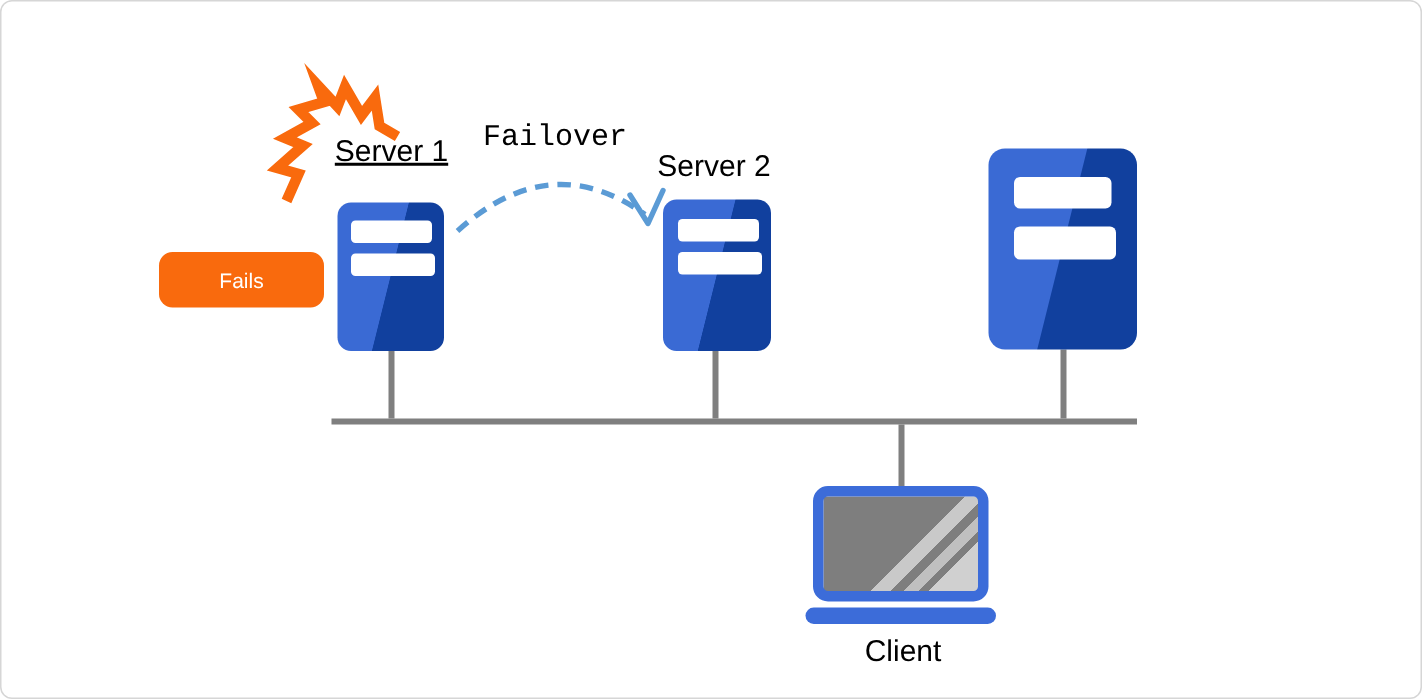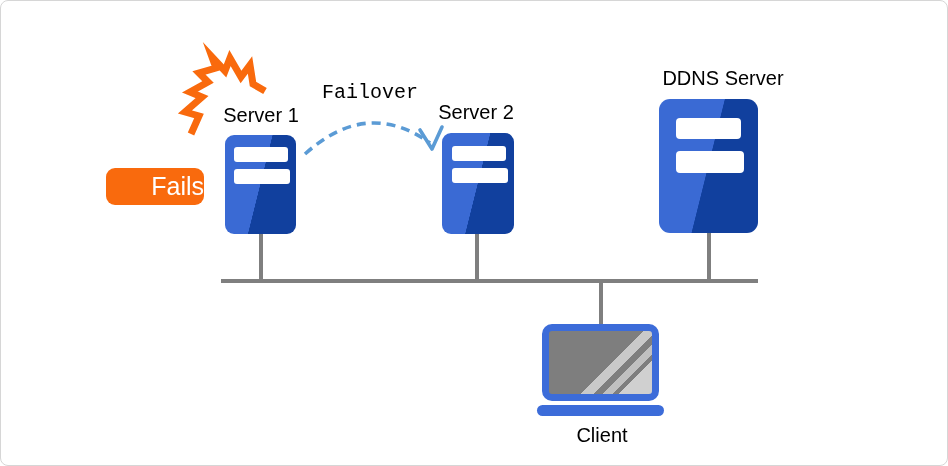--- a/index.html
+++ b/index.html
@@ -27,25 +27,25 @@
     background:linear-gradient(104deg, var(--server_blue_light,#3a6ad4) 49.5%, var(--server_blue_dark,#11409e) 50%);
   }
   .server .slot{
     position:absolute;
     background:#ffffff;
     border-radius:3px;
   }
   .badge{
     position:absolute;
     left:105px;top:167px;
-    width:98px;height:37px;
+    width:110px;height:37px;
     background:var(--orange,#f96a0d);
     border-radius:9px;
-    display:flex;align-items:center;justify-content:flex-end;
-    color:#ffffff;font-size:25px;
+    display:flex;align-items:center;justify-content:center;
+    color:#ffffff;font-size:14px;
   }
   .laptop-frame{
     position:absolute;
     left:541px;top:323px;
     width:117px;height:77px;
     box-sizing:border-box;
     border:7px solid var(--laptop_blue,#3c6cd9);
     border-radius:10px;
     background:linear-gradient(135deg,
       var(--screen_gray,#7e7e7e) 0 57%,
@@ -101,23 +101,22 @@
     <div class="slot s2"></div>
   </div>
   <div class="server" id="ddns">
     <div class="slot s1"></div>
     <div class="slot s2"></div>
   </div>
 
   <div class="laptop-frame"></div>
   <div class="laptop-base"></div>
 
-  <div class="label" style="left:260px;top:114px;">Server 1</div>
+  <div class="label" style="left:260px;top:101px;text-decoration:underline;">Server 1</div>
   <div class="label" style="left:475px;top:111px;">Server 2</div>
-  <div class="label" style="left:722px;top:77px;">DDNS Server</div>
   <div class="label" style="left:601px;top:434px;text-align:right;">Client</div>
   <div class="label" style="left:369px;top:91px;font-family:Liberation Mono, monospace;">Failover</div>
 
   <div class="badge">
     <span>Fails</span>
   </div>
 
 </div>
 
 </body></html>

